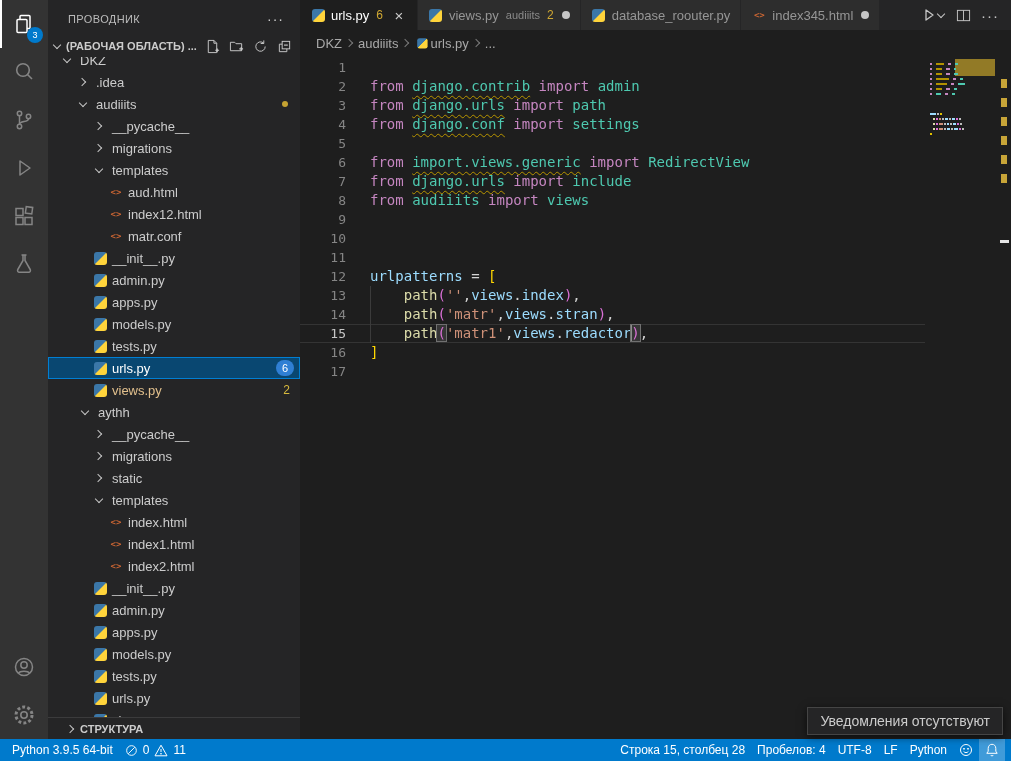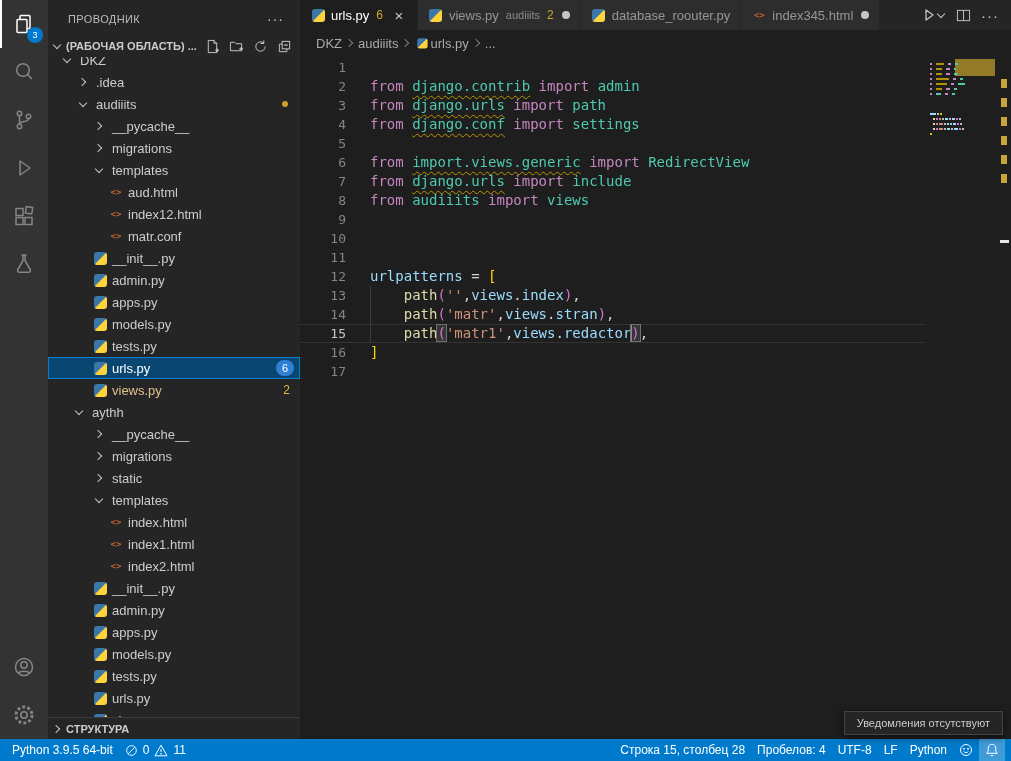--- a/index.html
+++ b/index.html
@@ -33,21 +33,21 @@
   .twist{width:16px;height:16px;flex:none;position:relative;}
   .twist::before{content:"";position:absolute;width:5px;height:5px;border-right:1px solid #c5c5c5;border-bottom:1px solid #c5c5c5;top:5px;left:3px;transform:rotate(-45deg);}
   .twist.open::before{transform:rotate(45deg);left:4px;top:4px;}
   .fi{width:16px;height:16px;flex:none;display:flex;align-items:center;justify-content:center;}
   .icon-py{position:relative;}
   .icon-py::before{content:"";width:13px;height:13px;border-radius:3px;background:linear-gradient(135deg,#3b77a8 0%,#3b77a8 49%,#ffd43b 51%,#ffd43b 100%);}
   .icon-html{color:#cc6633;font:bold 9px "DejaVu Sans Mono",monospace;}
   .gold-dot{width:6px;height:6px;border-radius:50%;background:#c5a332;margin-left:auto;margin-right:12px;flex:none;}
   .badge-blue{margin-left:auto;margin-right:6px;background:#2f7fd4;color:#fff;font-size:11px;min-width:18px;height:16px;border-radius:8px;display:flex;align-items:center;justify-content:center;padding:0 5px;flex:none;}
   .badge-gold{margin-left:auto;margin-right:10px;color:#d7ba3d;font-size:12px;flex:none;}
-  .outline-header{height:22px;flex:none;display:flex;align-items:center;font-size:11px;font-weight:bold;color:#cccccc;border-top:1px solid rgba(128,128,128,.25);background:#252526;padding-left:2px;}
+  .outline-header{height:22px;flex:none;display:flex;align-items:center;font-size:11px;font-weight:bold;color:#cccccc;border-top:1px solid rgba(128,128,128,.25);background:#252526;padding-left:16px;}
 
   
   #main{flex:1;min-width:0;display:flex;flex-direction:column;background:#1e1e1e;}
   #tabbar{height:30px;flex:none;background:#252526;display:flex;align-items:stretch;}
   #tabs{display:flex;align-items:stretch;overflow:hidden;}
   .tab{display:flex;align-items:center;padding:0 10px;background:#2d2d2d;color:#969696;font-size:13px;border-right:1px solid #252526;cursor:pointer;white-space:nowrap;}
   .tab.active{background:#1e1e1e;color:#ffffff;}
   .tab .tlabel{margin-left:5px;}
   .tab .tdesc{margin-left:7px;font-size:11px;color:#8a8a8a;}
   .tab .tbadge{margin-left:7px;color:#d0a832;font-size:12px;}
@@ -97,21 +97,21 @@
   .ov-cursor{position:absolute;right:2px;width:9px;height:3px;background:#e6e6e6;top:184px;}
 
   
   #statusbar{height:22px;background:#007acc;display:flex;align-items:center;color:#ffffff;font-size:12px;padding:0 6px;}
   .sb-item{height:22px;display:flex;align-items:center;gap:5px;padding:0 6px;cursor:pointer;white-space:nowrap;}
   .sb-right{margin-left:auto;display:flex;align-items:center;}
   .sb-item.bell-active{background:rgba(255,255,255,.25);}
   .sb-item svg{display:block;}
 
   
-  #toast{position:fixed;right:8px;bottom:26px;background:#252526;border:1px solid #454545;color:#cccccc;font-size:11px;padding:5px 12px;box-shadow:0 2px 8px rgba(0,0,0,.6);}
+  #toast{position:fixed;right:8px;bottom:26px;background:#252526;border:1px solid #454545;color:#cccccc;font-size:14px;padding:5px 12px;box-shadow:0 2px 8px rgba(0,0,0,.6);}
 </style>
 </head>
 <body>
 
 <div id="app">
 
   <div id="activitybar">
     <div class="ab-icon active">
       <svg width="24" height="24" viewBox="0 0 24 24">
           <rect x="8" y="3.5" width="10" height="13" rx="1" fill="none" stroke="currentColor" stroke-width="1.5"></rect>
@@ -264,21 +264,21 @@
         <div class="row selected" style="padding-left: 44px;">
           <span class="fi icon-py"></span>
           <span class="lbl">urls.py</span>
           <span class="badge-blue">6</span>
         </div>
         <div class="row" style="padding-left: 44px;">
           <span class="fi icon-py"></span>
           <span class="lbl mod-col">views.py</span>
           <span class="badge-gold">2</span>
         </div>
-        <div class="row" style="padding-left: 24px;">
+        <div class="row" style="padding-left: 14px; margin-left: 16px;">
           <span class="twist open"></span>
           <span class="lbl">aythh</span>
         </div>
         <div class="row" style="padding-left: 44px;">
           <span class="twist "></span>
           <span class="lbl">__pycache__</span>
         </div>
         <div class="row" style="padding-left: 44px;">
           <span class="twist "></span>
           <span class="lbl">migrations</span>

